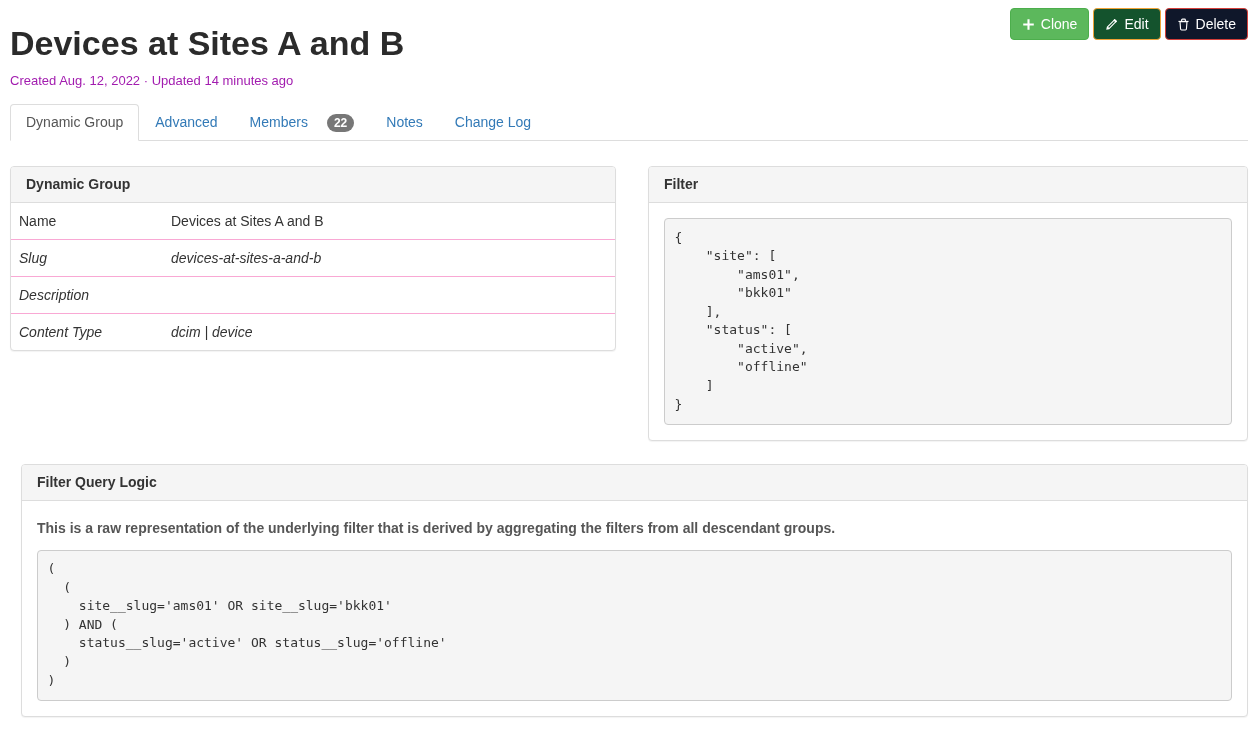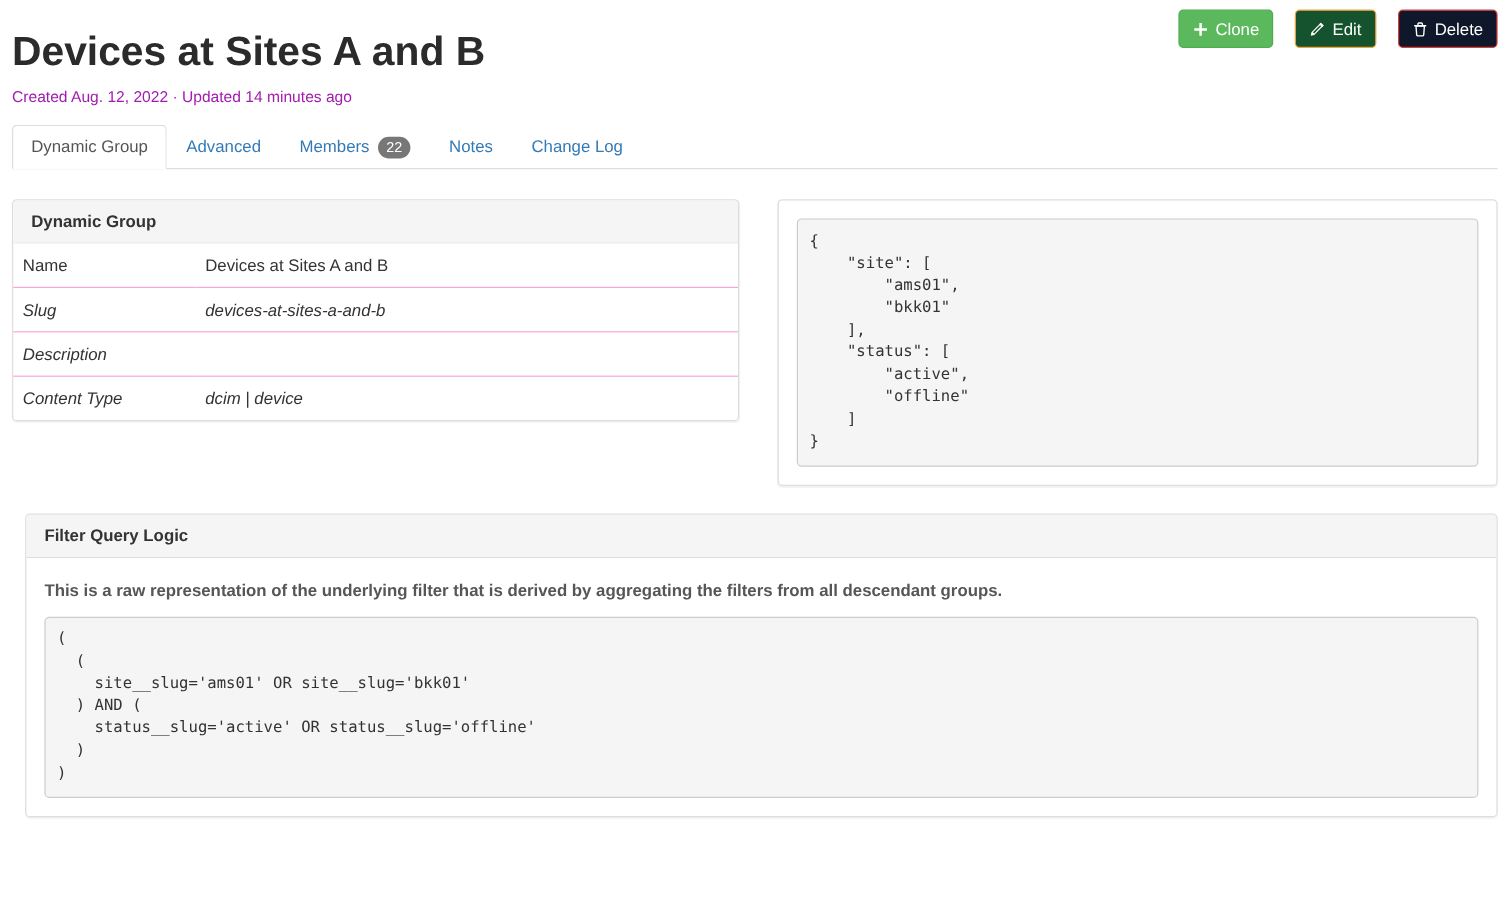--- a/index.html
+++ b/index.html
@@ -8,21 +8,21 @@
     width: 1257px;
     height: 754px;
     font-family: "Liberation Sans", "DejaVu Sans", sans-serif;
     color: #333;
     font-size: 14px;
     overflow: hidden;
   }
   .container { padding: 8px 9px 0 10px; position: relative; }
 
   
-  .actions { position: absolute; top: 8px; right: 9px; display: flex; gap: 18px; align-items: center; }
+  .actions { position: absolute; top: 8px; right: 9px; display: flex; gap: 4px; align-items: center; }
   .btn {
     display: inline-flex; align-items: center; gap: 6px;
     padding: 5px 11px; font-size: 14px; line-height: 20px;
     color: #fff; border-radius: 4px; border: 1px solid transparent;
     cursor: pointer; font-family: inherit;
   }
   .btn-clone  { background: #5cb85c; border-color: #4cae4c; }
   .btn-edit   { background: #14532d; border-color: #eea236; }
   .btn-delete { background: #0f172a; border-color: #d43f3a; }
   .btn svg { display: block; }
@@ -54,22 +54,22 @@
     display: flex; align-items: center; gap: 7px;
   }
   .tab.active {
     color: #555;
     background: #fff;
     border-color: #ddd #ddd transparent #ddd;
     cursor: default;
   }
   .badge {
     background: #777; color: #fff;
-    font-size: 12px; font-weight: normal; line-height: 1;
-    padding: 3px 7px; border-radius: 10px;
+    font-size: 12px; font-weight: bold; line-height: 1;
+    padding: 3px 7px; border-radius: 10px; margin-left: 12px;
   }
 
   
   .panels-row { margin-top: 25px; display: flex; gap: 32px; align-items: flex-start; }
   .panel {
     background: #fff;
     border: 1px solid #ddd;
     border-radius: 4px;
     box-shadow: 0 1px 1px rgba(0,0,0,.05);
   }
@@ -183,20 +183,21 @@
           </tr>
           <tr>
             <td class="kv-label">Content Type</td>
             <td>dcim | device</td>
           </tr>
         </tbody>
       </table>
     </div>
 
     <div class="panel panel-right">
+      <div class="panel-heading">Filter</div>
       <div class="panel-body">
         <pre class="codeblock">{
     "site": [
         "ams01",
         "bkk01"
     ],
     "status": [
         "active",
         "offline"
     ]

